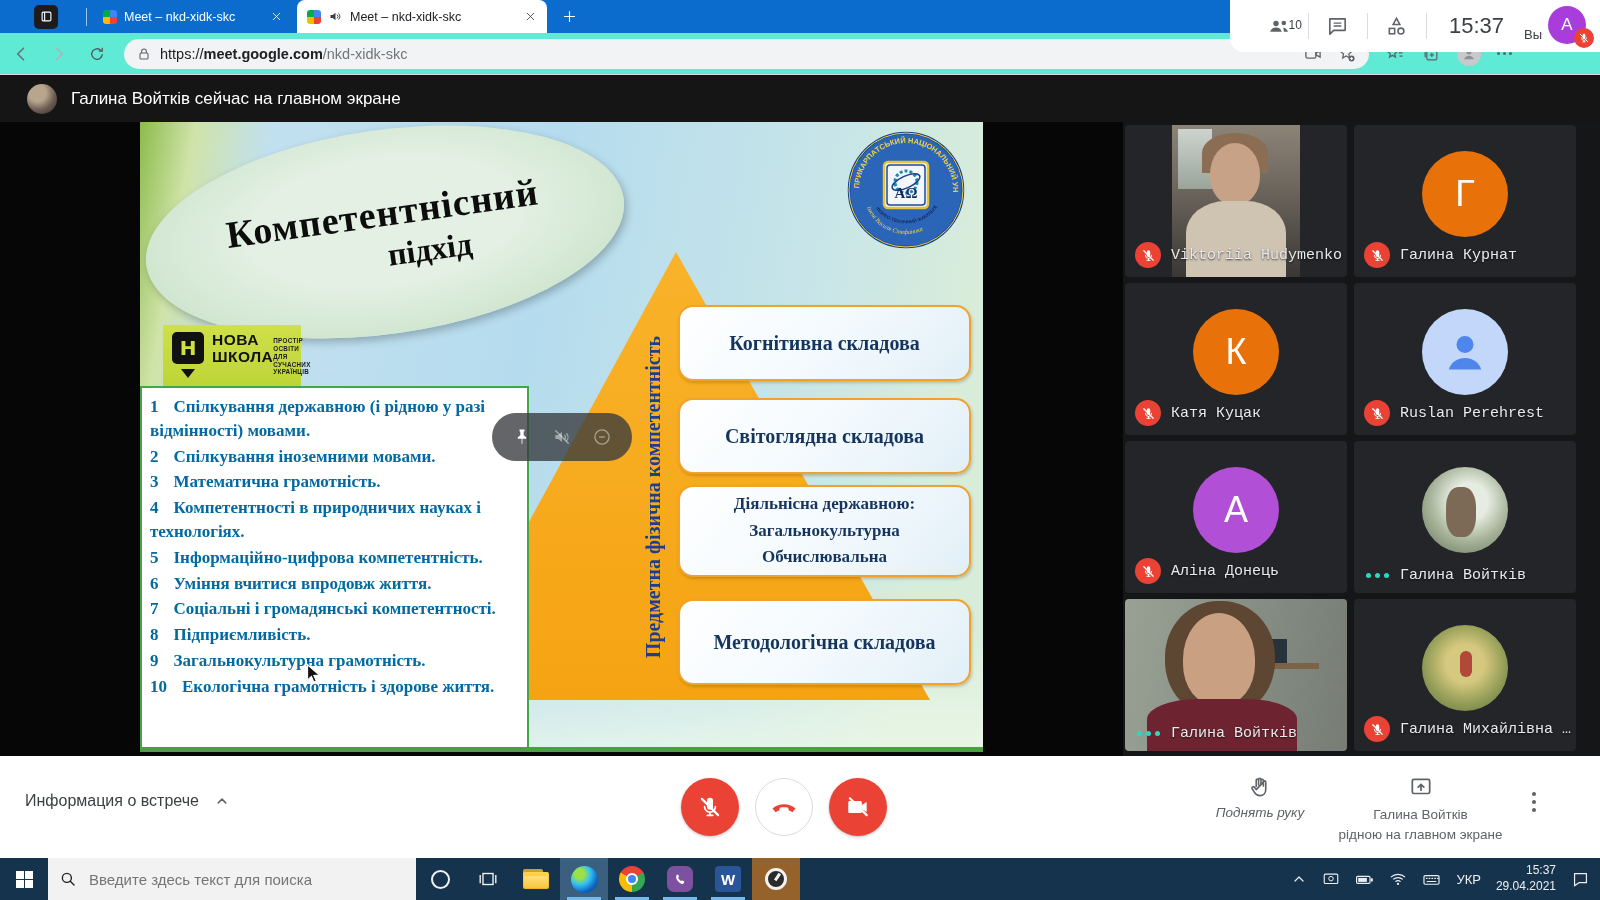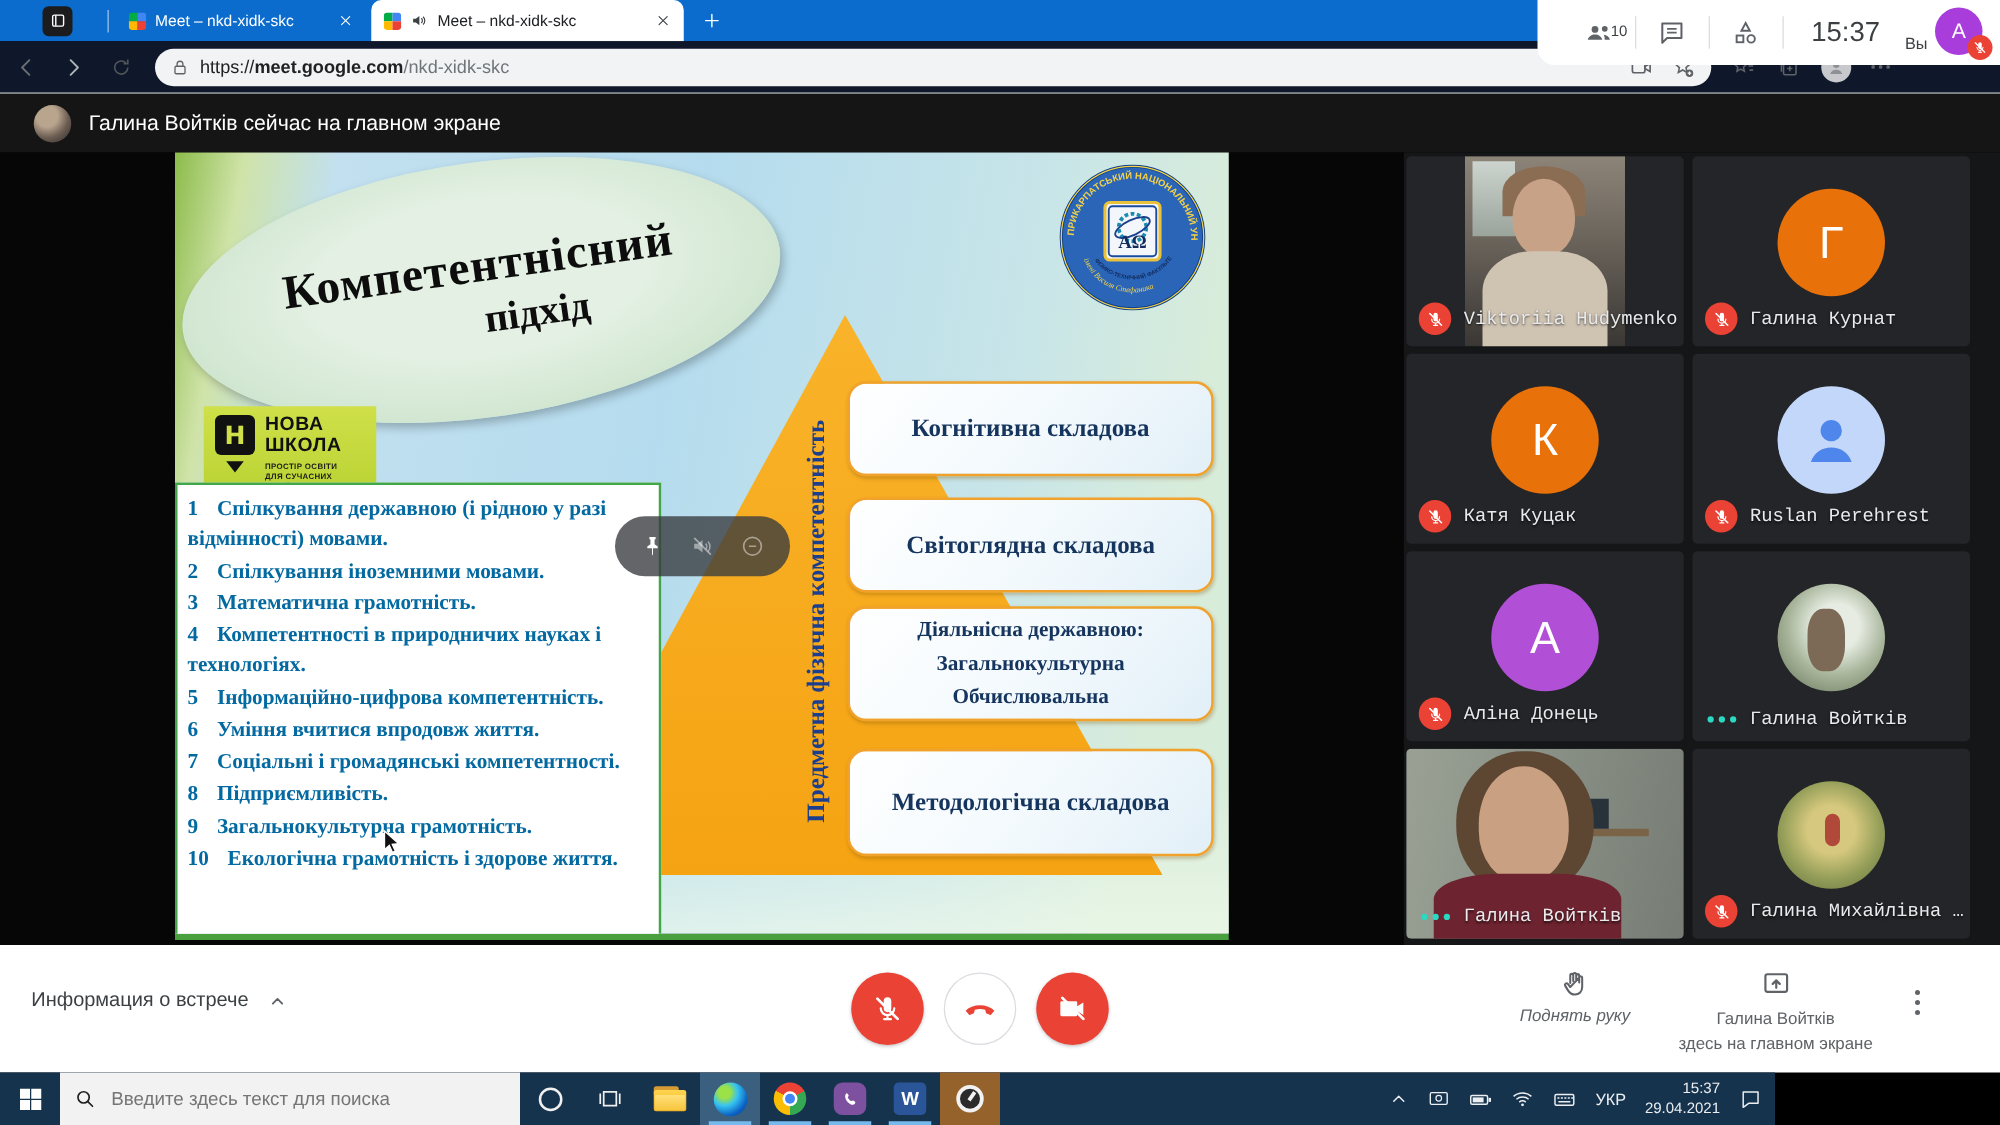--- a/index.html
+++ b/index.html
@@ -17,21 +17,21 @@
   .tab.inactive{width:200px;color:#fff;}
   .tab.active{width:250px;background:#fff;color:#202124;border-radius:8px 8px 0 0;margin-left:4px;}
   .tab .title{flex:1;white-space:nowrap;overflow:hidden;}
   .favicon{width:14px;height:14px;display:grid;grid-template-columns:7px 7px;grid-template-rows:7px 7px;border-radius:3px;overflow:hidden;flex:none;}
   .favicon i{display:block;}
   .newtab{margin-left:14px;}
   .wincaps{position:absolute;right:0;top:0;height:33px;display:flex;}
   .wincap{width:46px;height:33px;display:flex;align-items:center;justify-content:center;color:#fff;}
 
   
-  .navbar{position:absolute;left:0;top:33px;width:1600px;height:42px;background:#0f172a;border-bottom:1px solid #d9d9d9;display:flex;align-items:center;}
+  .navbar{position:absolute;left:0;top:33px;width:1600px;height:42px;background:#5eead4;border-bottom:1px solid #d9d9d9;display:flex;align-items:center;}
   .navbtn{width:34px;height:34px;display:flex;align-items:center;justify-content:center;margin-left:4px;}
   .urlpill{margin-left:10px;width:1245px;height:30px;background:#f1f3f4;border-radius:16px;display:flex;align-items:center;padding:0 12px;gap:8px;}
   .urltext{font-size:14.5px;color:#202124;flex:1;}
   .urltext .path{color:#70757a;}
   .pillicons{display:flex;gap:14px;align-items:center;}
   .navright{display:flex;align-items:center;gap:16px;margin-left:16px;}
   .avatar24{width:24px;height:24px;border-radius:50%;background:#c7c9cc;display:flex;align-items:center;justify-content:center;overflow:hidden;}
   .dots3h{display:flex;gap:3px;}
   .dots3h i{width:3px;height:3px;border-radius:50%;background:#5f6368;}
 
@@ -61,21 +61,21 @@
     background:radial-gradient(ellipse at 50% 45%,#e3f0e3 0 40%,#cfe5cf 75%,#c3dcc6 100%);
     transform:rotate(-8deg);box-shadow:2px 4px 8px rgba(0,0,0,.25);display:flex;flex-direction:column;align-items:center;justify-content:center;z-index:2;}
   .t-l1{font-family:"Liberation Serif",serif;font-weight:bold;font-size:38px;color:#0d0d0d;letter-spacing:1px;}
   .t-l2{font-family:"Liberation Serif",serif;font-weight:bold;font-size:32px;color:#0d0d0d;transform:translateX(42px);margin-top:2px;}
   .unilogo{position:absolute;left:706px;top:8px;z-index:2;}
   .novabadge{position:absolute;left:23px;top:203px;width:138px;height:74px;z-index:3;
     background:linear-gradient(180deg,#cfe049,#b9d232);display:flex;padding:7px 6px 4px 9px;gap:8px;}
   .nb-left{display:flex;flex-direction:column;align-items:center;gap:5px;}
   .nb-logo{width:32px;height:32px;background:#111;border-radius:5px;color:#cfe049;font-weight:bold;font-size:20px;display:flex;align-items:center;justify-content:center;font-family:"DejaVu Sans",sans-serif;}
   .nb-tri{width:0;height:0;border-left:7px solid transparent;border-right:7px solid transparent;border-top:9px solid #111;}
-  .nb-right{display:flex;flex-direction:column;}
+  .nb-right{display:flex;flex-direction:row;}
   .nb-name{font-size:15.5px;font-weight:bold;color:#111;line-height:1.08;letter-spacing:.5px;}
   .nb-tag{margin-top:5px;font-size:6.3px;font-weight:bold;color:#1c1c1c;line-height:1.25;letter-spacing:.3px;}
   .listpanel{position:absolute;left:0;top:264px;width:389px;height:366px;background:#fff;border:2px solid #43a649;z-index:4;padding:7px 6px 4px 8px;}
   .li{font-family:"Liberation Serif",serif;font-weight:bold;font-size:17px;color:#0369a1;line-height:1.4;margin-bottom:2px;}
   .li .n{margin-right:15px;}
   .pyramid{position:absolute;left:292px;top:130px;width:498px;height:448px;z-index:1;
     background:linear-gradient(180deg,#f9b32a,#f5a312);clip-path:polygon(49% 0,100% 100%,0 100%);
     filter:drop-shadow(0 2px 2px rgba(150,90,0,.4));}
   .pyrlabel{position:absolute;left:330px;top:362px;width:370px;height:26px;z-index:5;
     transform:rotate(-90deg);text-align:center;font-family:"Liberation Serif",serif;font-weight:bold;font-size:20px;color:#1c3e8f;}
@@ -128,21 +128,21 @@
   .cbtn{width:58px;height:58px;border-radius:50%;display:flex;align-items:center;justify-content:center;}
   .cbtn.red{background:#ea4335;color:#fff;box-shadow:0 1px 3px rgba(0,0,0,.25);}
   .cbtn.white{background:#fff;border:1px solid #dadce0;color:#ea4335;}
   .rblock{position:absolute;top:18px;display:flex;flex-direction:column;align-items:center;gap:5px;color:#5f6368;font-size:13.5px;}
   .rb-hand{left:1195px;width:130px;font-style:italic;}
   .rb-present{left:1318px;width:205px;color:#5f6368;text-align:center;line-height:1.45;}
   .dots3v{position:absolute;left:1532px;top:36px;display:flex;flex-direction:column;gap:4px;}
   .dots3v i{width:4px;height:4px;border-radius:50%;background:#5f6368;}
 
   
-  .taskbar{position:absolute;left:0;top:858px;width:1420px;height:42px;background:#16334d;display:flex;align-items:center;color:#eceff2;}
+  .taskbar{position:absolute;left:0;top:858px;width:1600px;height:42px;background:#16334d;display:flex;align-items:center;color:#eceff2;}
   .startbtn{width:48px;height:42px;display:flex;align-items:center;justify-content:center;}
   .winlogo{display:grid;grid-template-columns:8px 8px;grid-template-rows:8px 8px;gap:1px;}
   .winlogo i{background:#fff;}
   .tsearch{width:368px;height:42px;background:#f2f2f2;display:flex;align-items:center;gap:10px;padding:0 11px;}
   .tsearch input{border:none;background:transparent;outline:none;font-size:15px;color:#444;width:300px;font-family:"Liberation Sans",sans-serif;}
   .tbi{position:relative;width:48px;height:42px;display:flex;align-items:center;justify-content:center;flex:none;}
   .tbi .ind{position:absolute;left:7px;right:7px;bottom:0;height:3px;background:#76b9ed;}
   .tbi.hl{background:rgba(130,180,220,.35);}
   .tbi.rec{background:rgba(182,110,35,.8);}
   .cortana{width:19px;height:19px;border:2px solid #f0f0f0;border-radius:50%;}
@@ -675,21 +675,21 @@
     <div class="rblock rb-hand">
       <svg width="26" height="26" style="color:#5f6368">
           <use href="#i-hand"></use>
         </svg>
       <span>Поднять руку</span>
     </div>
     <div class="rblock rb-present">
       <svg width="26" height="26" style="color:#5f6368">
           <use href="#i-present"></use>
         </svg>
-      <span><span>Галина Войтків</span><br><span>здесь на главном экране</span></span>
+      <span><span>Галина Войтків</span><br><span>рідною на главном экране</span></span>
     </div>
     <div class="dots3v">
         <i></i>
         <i></i>
         <i></i>
       </div>
   </div>
 
   <div class="taskbar">
     <div class="startbtn">

